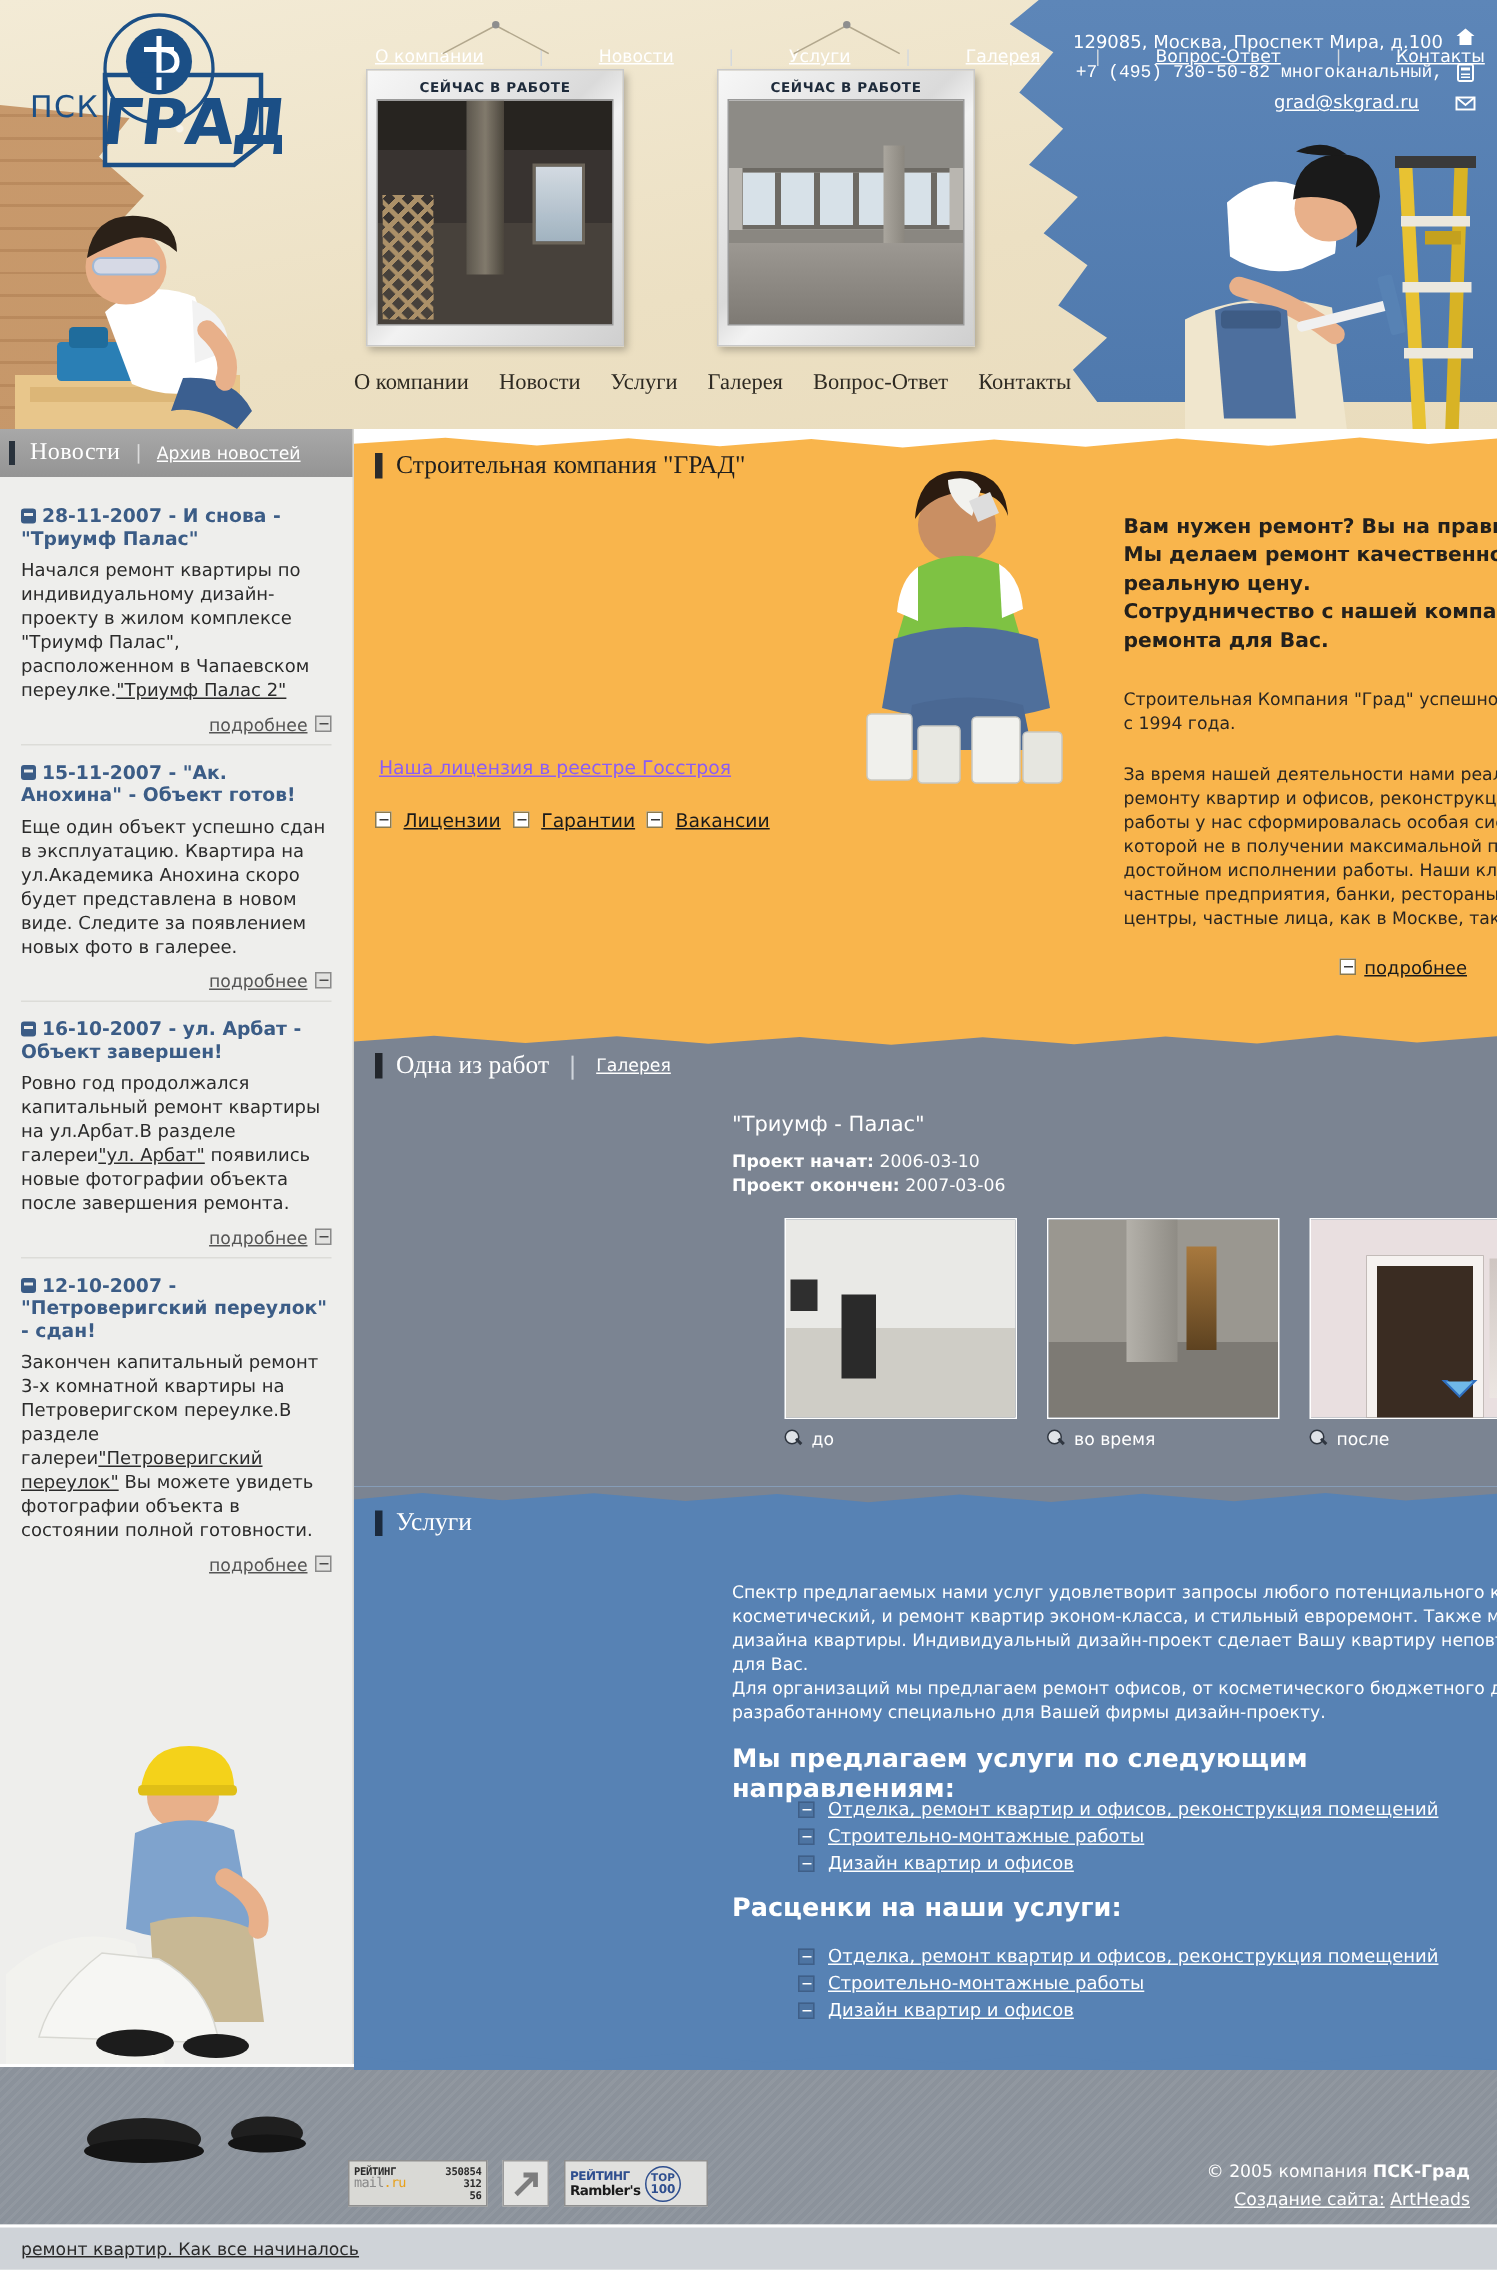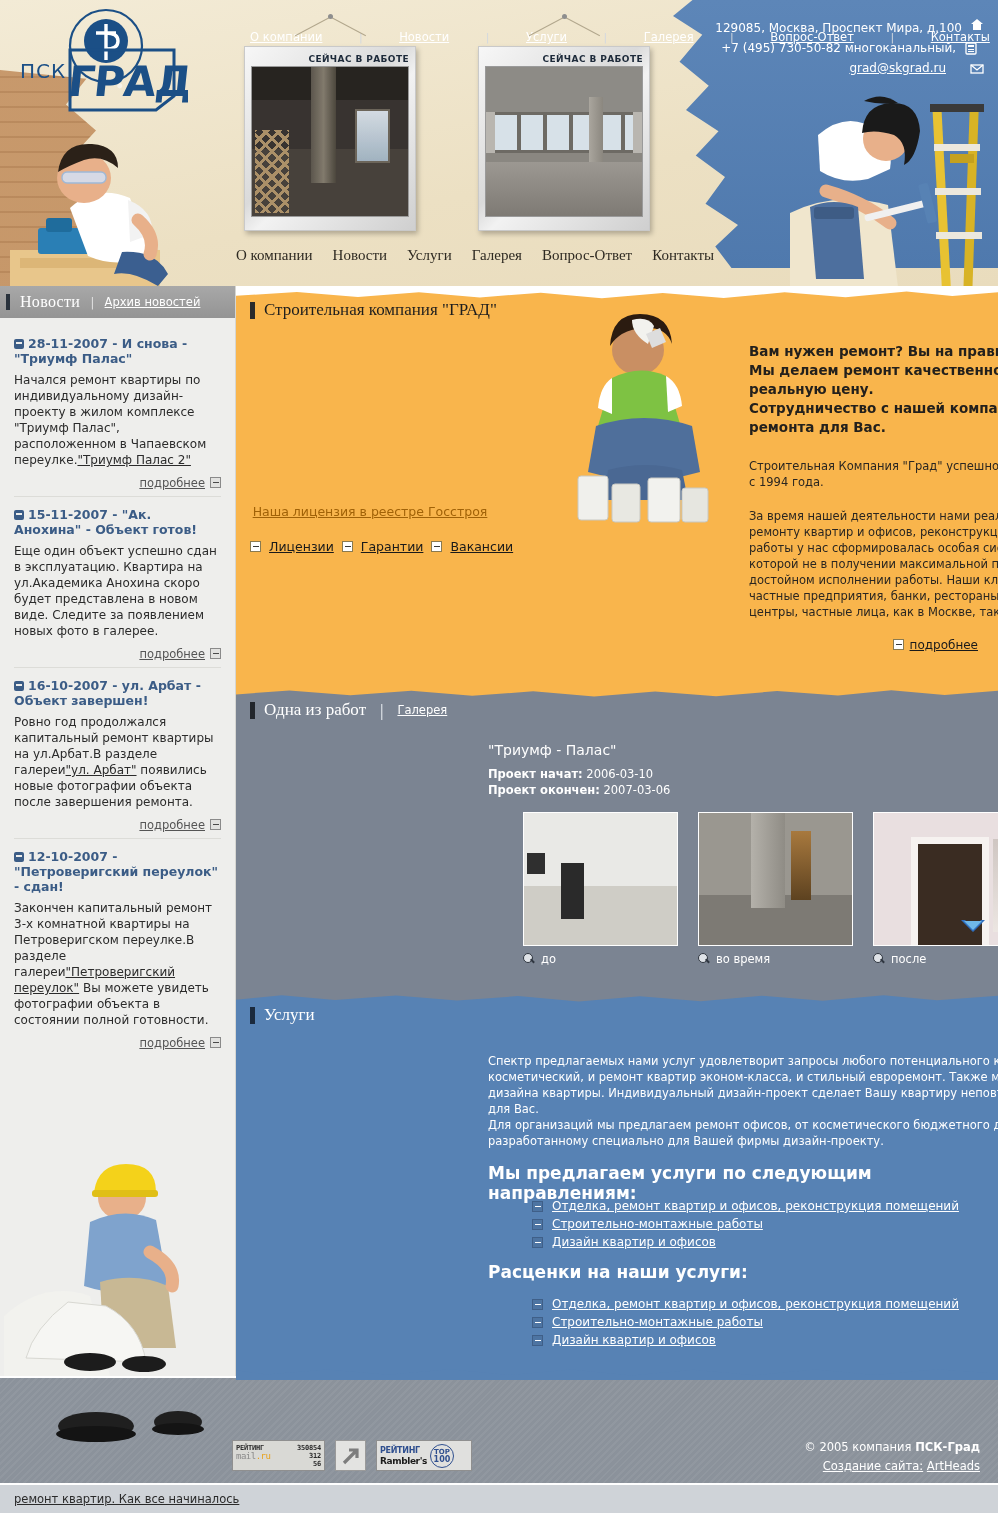--- a/index.html
+++ b/index.html
@@ -60,21 +60,21 @@
   }
   .wire span{ position:absolute; display:block; width:1px; height:40px; background:#b2a78d; transform-origin: top center;}
   .frame {
     position:absolute; top:32px; left:0; width:172px; height:185px;
     background: linear-gradient(135deg,#f7f7f7 0%,#dadada 45%,#f2f2f2 55%,#cfcfcf 100%);
     border:1px solid #c9c9c9;
     box-shadow: 2px 3px 5px rgba(0,0,0,.25);
     padding:6px;
   }
   .frame .cap {
-    height:13px; line-height:13px; text-align:right;
+    height:13px; line-height:13px; text-align:center;
     font-size:9px; letter-spacing:.4px; color:#1d2a3a; font-weight:bold;
     font-family:"DejaVu Sans","Liberation Sans",sans-serif;
   }
   .frame .photo { width:158px; height:151px; border:1px solid #9a9a9a; overflow:hidden; position:relative;}
 
   
   .ph-a { background:
       linear-gradient(180deg,#2b2825 0 22%, #3b3734 22% 55%, #4a443e 55% 100%);
       position:relative; width:100%; height:100%; filter:contrast(1.05);}
   .ph-a:before{content:"";position:absolute;left:38%;top:0;width:16%;height:78%;background:linear-gradient(90deg,#5d584f,#817a6d,#4e4940);}
@@ -171,21 +171,21 @@
      border:1px solid #8a7a50; background:#fff; position:relative;}
   .or-more .ar:after{content:"";position:absolute;left:2px;top:4px;width:6px;height:1px;background:#3a3a3a;
      box-shadow:3px -2px 0 -0.5px #3a3a3a, 3px 2px 0 -0.5px #3a3a3a;}
 
   .girl { position:absolute; left:316px; top:18px; width:190px; height:250px; }
 
   .lic-link {
     position:absolute; left:250px; top:504px; width:240px; text-align:center;
     font-size:12.5px;
   }
-  .lic-link a { color:#a16207; text-decoration:underline; }
+  .lic-link a { color:#8b5cf6; text-decoration:underline; }
   .lic-row {
     position:absolute; left:250px; top:539px; width:250px;
     display:flex; align-items:center; gap:8px; font-size:12.5px;
   }
   .lic-row a { color:#1a1a1a; text-decoration:underline; }
   .lic-row .ar { display:inline-block; width:11px; height:11px; vertical-align:-1px;
      border:1px solid #8a7a50; background:#fff; position:relative; flex:none;}
   .lic-row .ar:after{content:"";position:absolute;left:2px;top:4px;width:6px;height:1px;background:#3a3a3a;
      box-shadow:3px -2px 0 -0.5px #3a3a3a, 3px 2px 0 -0.5px #3a3a3a;}
 
@@ -365,21 +365,21 @@
       </div>
     </div>
 
     <div style="position:absolute; right:14px; top:18px; text-align:right; color:#fff; font-size:12px; line-height:20px;">
       <div style="display:flex;align-items:flex-start;justify-content:flex-end;gap:8px;">
         <span>129085, Москва, Проспект Мира, д.100</span>
         <svg width="14" height="13" viewBox="0 0 14 13">
           <path d="M7 1 L13 6 H11 V12 H3 V6 H1 Z" fill="#fff"></path>
         </svg>
       </div>
-      <div style="display:flex;align-items:center;justify-content:center;gap:8px;">
+      <div style="display:flex;align-items:center;justify-content:flex-end;gap:8px;font-family:Liberation Mono, monospace;">
         <span>+7 (495) 730-50-82 многоканальный,</span>
         <svg width="14" height="13" viewBox="0 0 14 13">
           <rect x="2" y="1" width="10" height="11" rx="1" fill="none" stroke="#fff" stroke-width="1.3"></rect>
           <rect x="4" y="3" width="6" height="2" fill="#fff"></rect>
           <rect x="4" y="7" width="6" height="1" fill="#fff"></rect>
           <rect x="4" y="9" width="6" height="1" fill="#fff"></rect>
         </svg>
       </div>
       <div style="display:flex;align-items:center;justify-content:flex-end;gap:24px;">
         <a href="#" style="color:#fff;text-decoration:underline;">grad@skgrad.ru</a>

